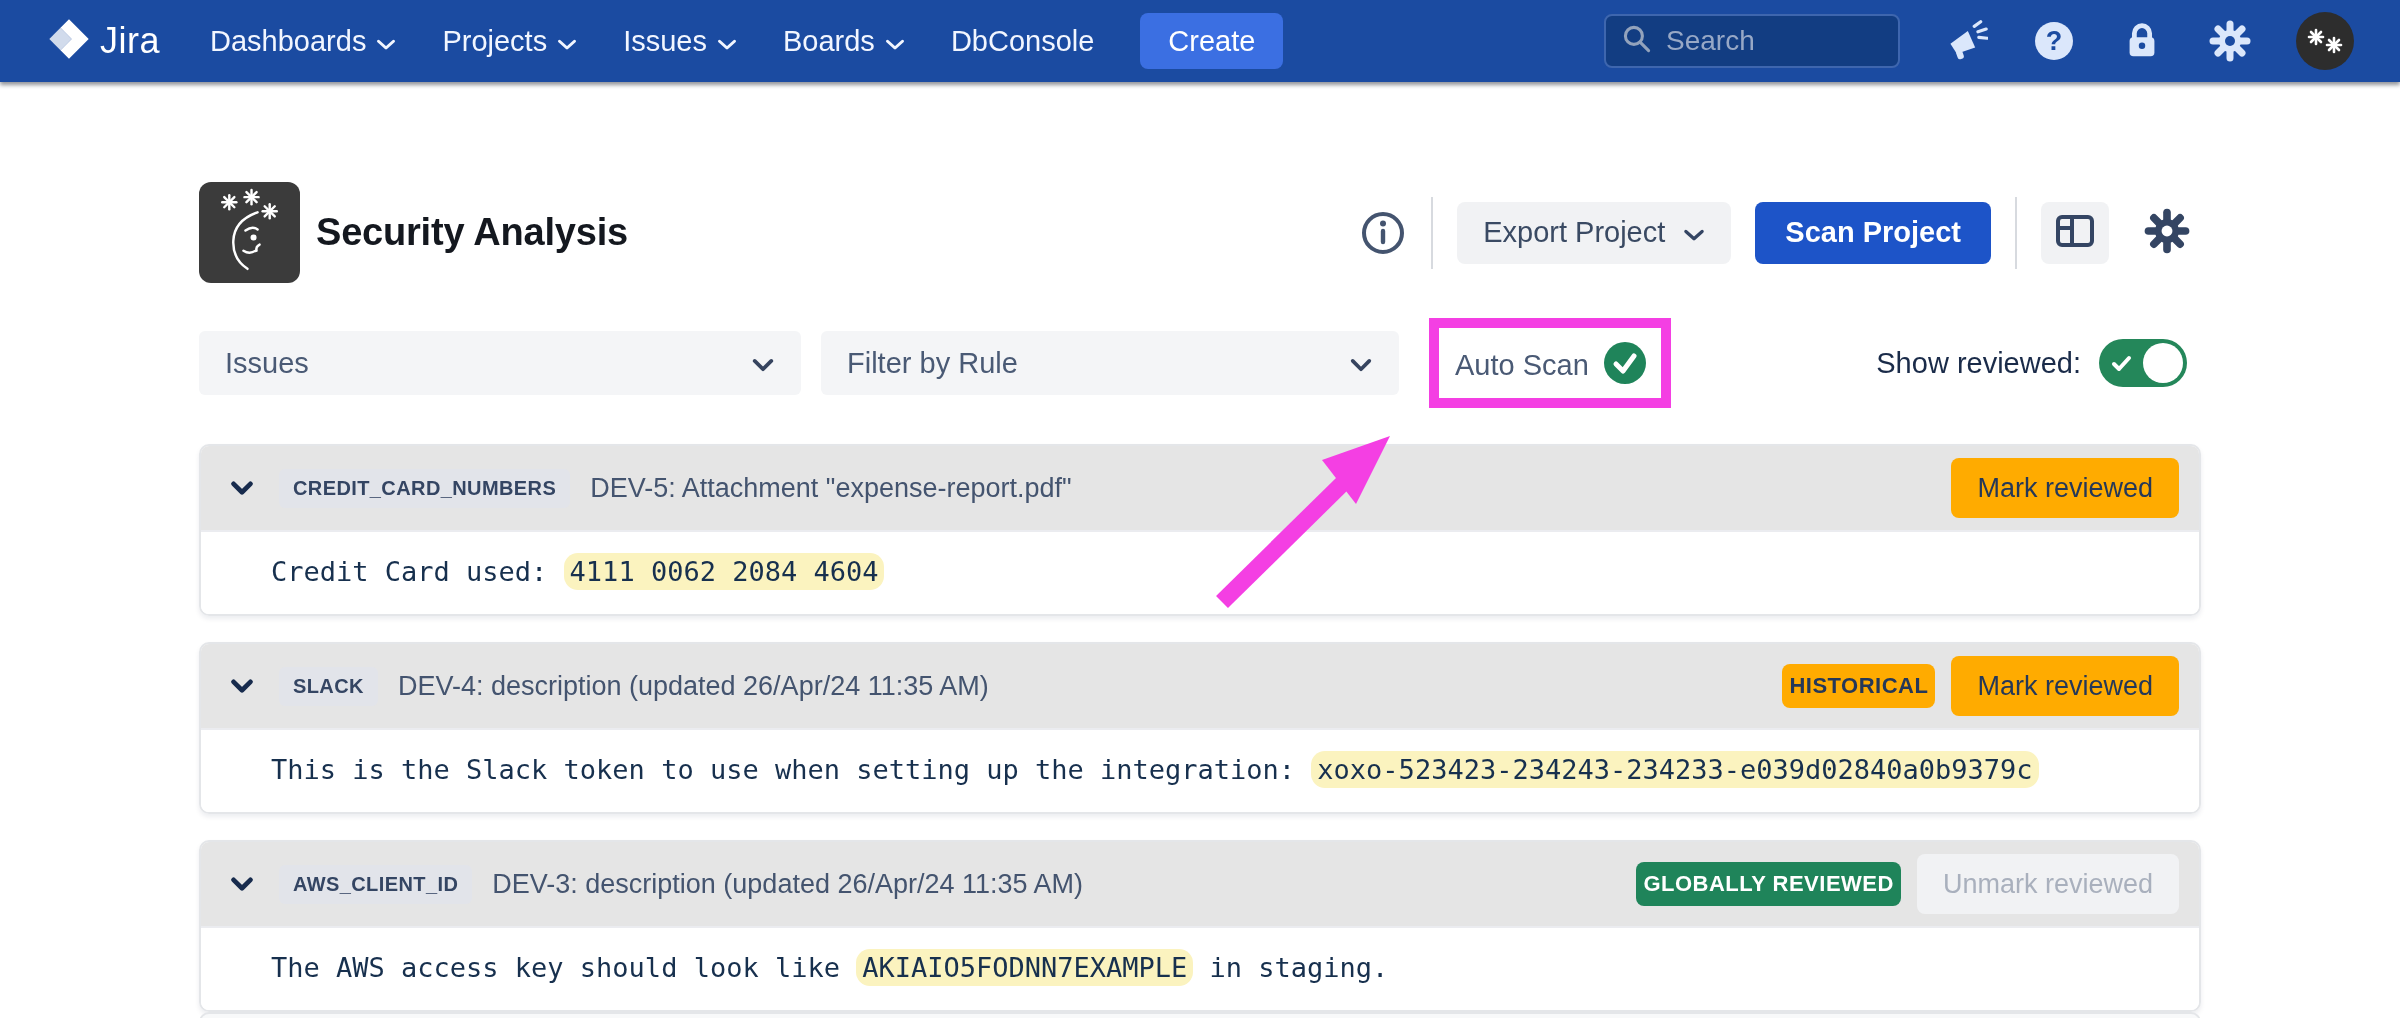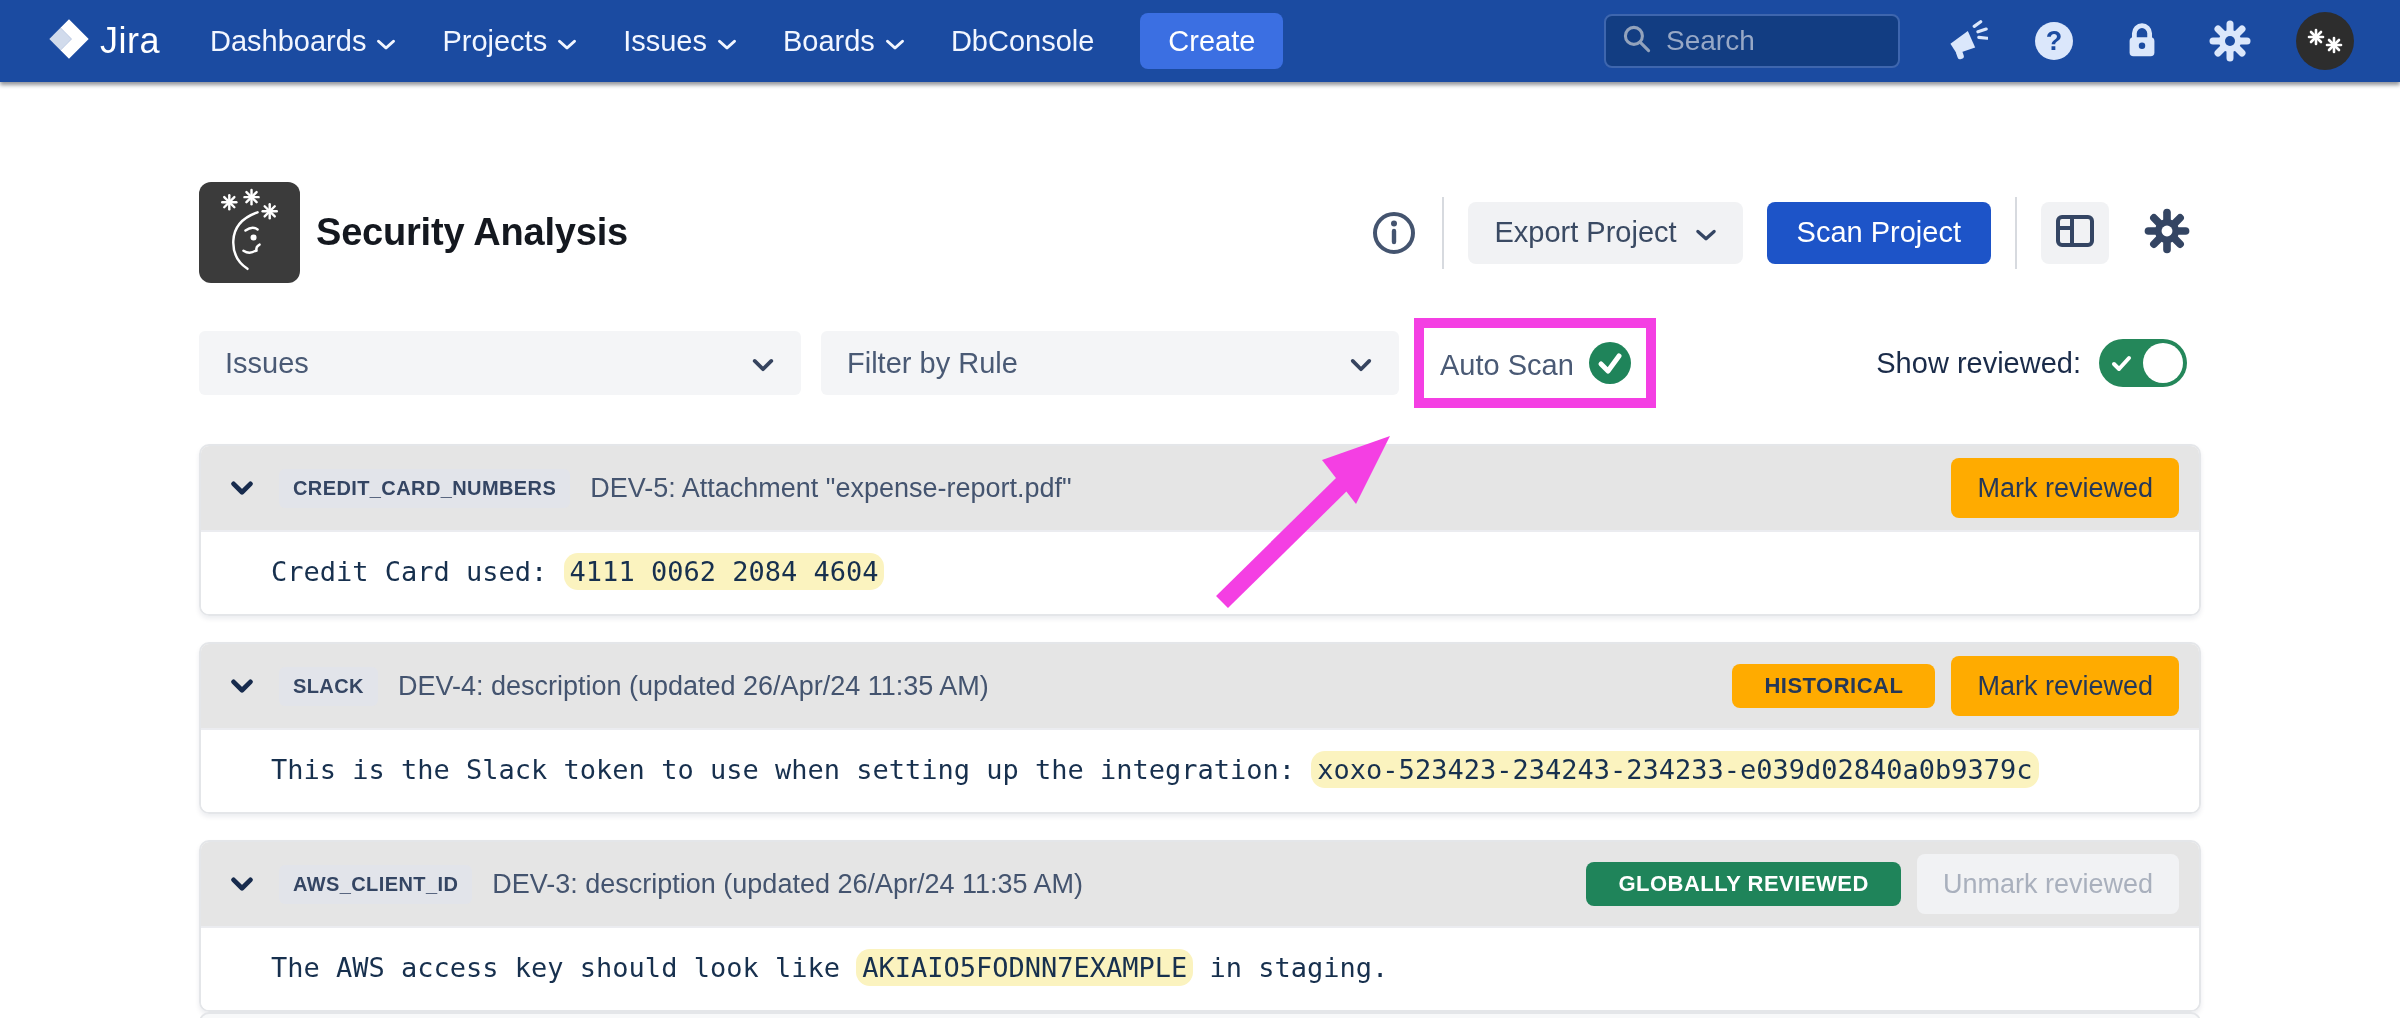--- a/index.html
+++ b/index.html
@@ -26,46 +26,46 @@
   .proj-header { margin-top:100px; display:flex; align-items:center; }
   .pavatar { width:101px; height:101px; border-radius:12px; background:#3B3B3B; flex:none; }
   .ptitles { margin-left:16px; }
   .ptitle { font-size:38px; font-weight:700; color:#14181F; letter-spacing:-.2px; }
   .psub { display:flex; align-items:center; gap:10px; margin-top:8px; }
   .plink { color:#0B57D0; font-size:30px; text-decoration:none; cursor:pointer; }
 
   .header-actions { margin-left:auto; display:flex; align-items:center; gap:24px; }
   .vdiv { width:2px; height:72px; background:#D7DADF; }
   .btn-subtle { background:#F1F2F4; color:#3A4A63; font-size:29px; height:62px; padding:0 26px; border:none; border-radius:8px; display:flex; align-items:center; gap:18px; cursor:pointer; }
-  .btn-primary { background:#1D54C8; color:#fff; font-size:29px; font-weight:400; height:62px; padding:4px 30px; border:none; border-radius:8px; cursor:pointer; }
+  .btn-primary { background:#1D54C8; color:#fff; font-size:29px; font-weight:700; height:62px; padding:4px 30px; border:none; border-radius:8px; cursor:pointer; }
   .iconbtn { width:68px; height:62px; background:#F1F2F4; border:none; border-radius:8px; display:grid; place-items:center; cursor:pointer; }
   .iconbtn.plain { background:transparent; }
 
   
   .filterrow { margin-top:35px; height:90px; display:flex; align-items:center; }
   .select { height:64px; background:#F4F5F7; border-radius:6px; display:flex; align-items:center; justify-content:space-between; padding:0 26px; color:#4A5A75; font-size:29px; cursor:pointer; }
   .sel-issues { width:602px; }
   .sel-rule { width:578px; margin-left:20px; }
-  .autoscan-hl { margin-left:15px; border:10px solid #F43FE3; background:#fff; height:90px; display:flex; align-items:center; padding:4px 14px 0 16px; gap:14px; }
+  .autoscan-hl { margin-left:30px; border:10px solid #F43FE3; background:#fff; height:90px; display:flex; align-items:center; padding:4px 14px 0 16px; gap:14px; }
   .autoscan-label { color:#4A5A75; font-size:29px; white-space:nowrap; }
   .showrev { margin-left:auto; display:flex; align-items:center; gap:18px; padding-right:14px; }
   .showrev-label { font-size:29px; color:#1A2B49; }
   .toggle { width:88px; height:48px; background:#24875A; border-radius:26px; position:relative; cursor:pointer; flex:none; }
   .toggle .knob { position:absolute; top:4px; right:4px; width:40px; height:40px; border-radius:50%; background:#fff; }
   .toggle svg { position:absolute; left:12px; top:14px; }
 
   
   .card { margin-top:36px; border:2px solid #E4E6E9; border-radius:10px; overflow:hidden; box-shadow:0 3px 5px rgba(9,30,66,.08); }
   .card + .card { margin-top:26px; }
   .card-h { background:#e5e5e5; border-bottom:2px solid #EBECF0; height:86px; display:flex; align-items:center; padding:0 20px 0 24px; gap:20px; }
   .chevbtn { background:none; border:none; cursor:pointer; display:grid; place-items:center; width:34px; height:34px; }
   .chip { background:#E2E4EA; color:#344563; font-weight:700; font-size:20px; letter-spacing:.4px; padding:8px 14px; border-radius:6px; white-space:nowrap; }
   .card-title { color:#44546F; font-size:27px; white-space:nowrap; }
   .h-right { margin-left:auto; display:flex; align-items:center; gap:16px; }
-  .badge { font-weight:700; font-size:22px; letter-spacing:.5px; padding:9px 32px; border-radius:8px; white-space:nowrap; }
+  .badge { font-weight:700; font-size:22px; letter-spacing:.5px; padding:9px 7px; border-radius:8px; white-space:nowrap; }
   .badge-amber { background:#FFAB00; color:#253858; }
   .badge-green { background:#1F845A; color:#fff; }
   .act-btn { background:#FFAB00; color:#253858; font-size:27px; font-weight:500; height:60px; padding:0 26px; border:none; border-radius:8px; cursor:pointer; white-space:nowrap; }
   .act-btn.disabled { background:#F1F2F4; color:#A9B0BD; cursor:default; }
   .card-b { background:#fff; padding:25px 24px 27px 70px; font-family:"DejaVu Sans Mono", monospace; font-size:27px; line-height:30px; color:#17304E; white-space:nowrap; }
   .hl { background:#FBF3BF; padding:3px 6px; border-radius:14px; }
 
   .partial-card { position:absolute; left:199px; width:2002px; top:1012px; height:24px; background:#F8F9FA; border:2px solid #E4E6E9; border-bottom:none; border-radius:10px 10px 0 0; }
 
   

